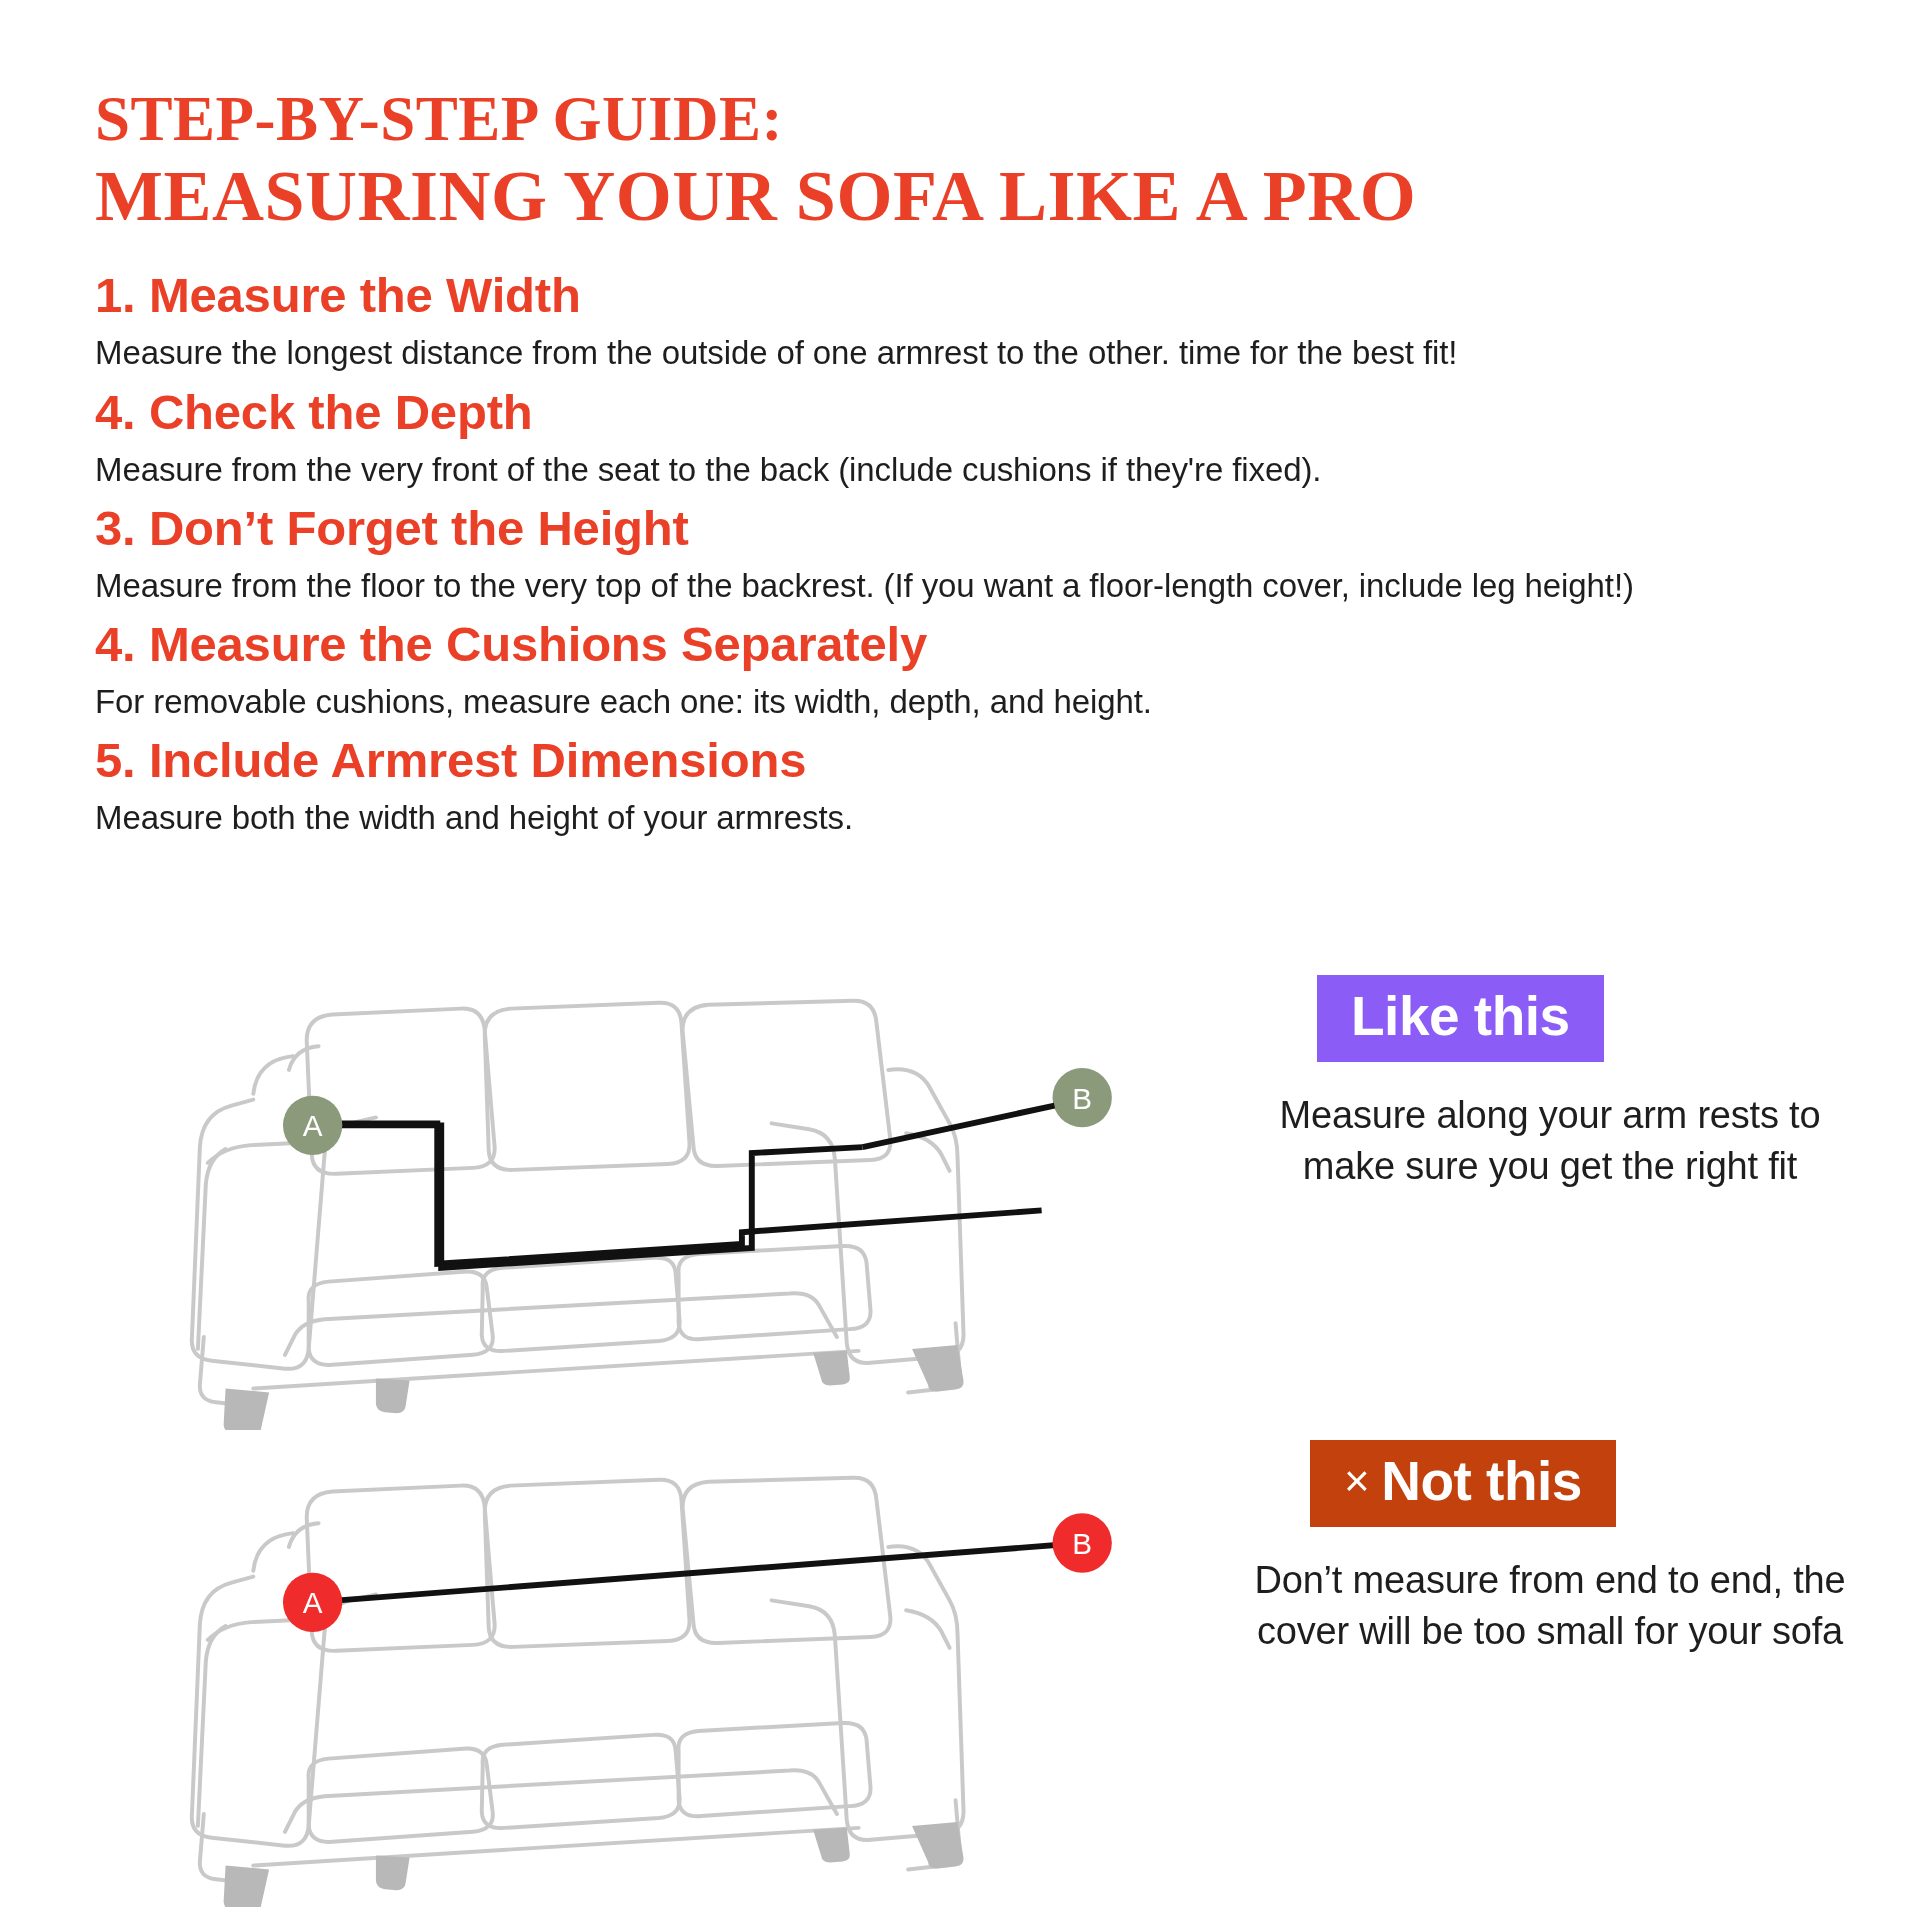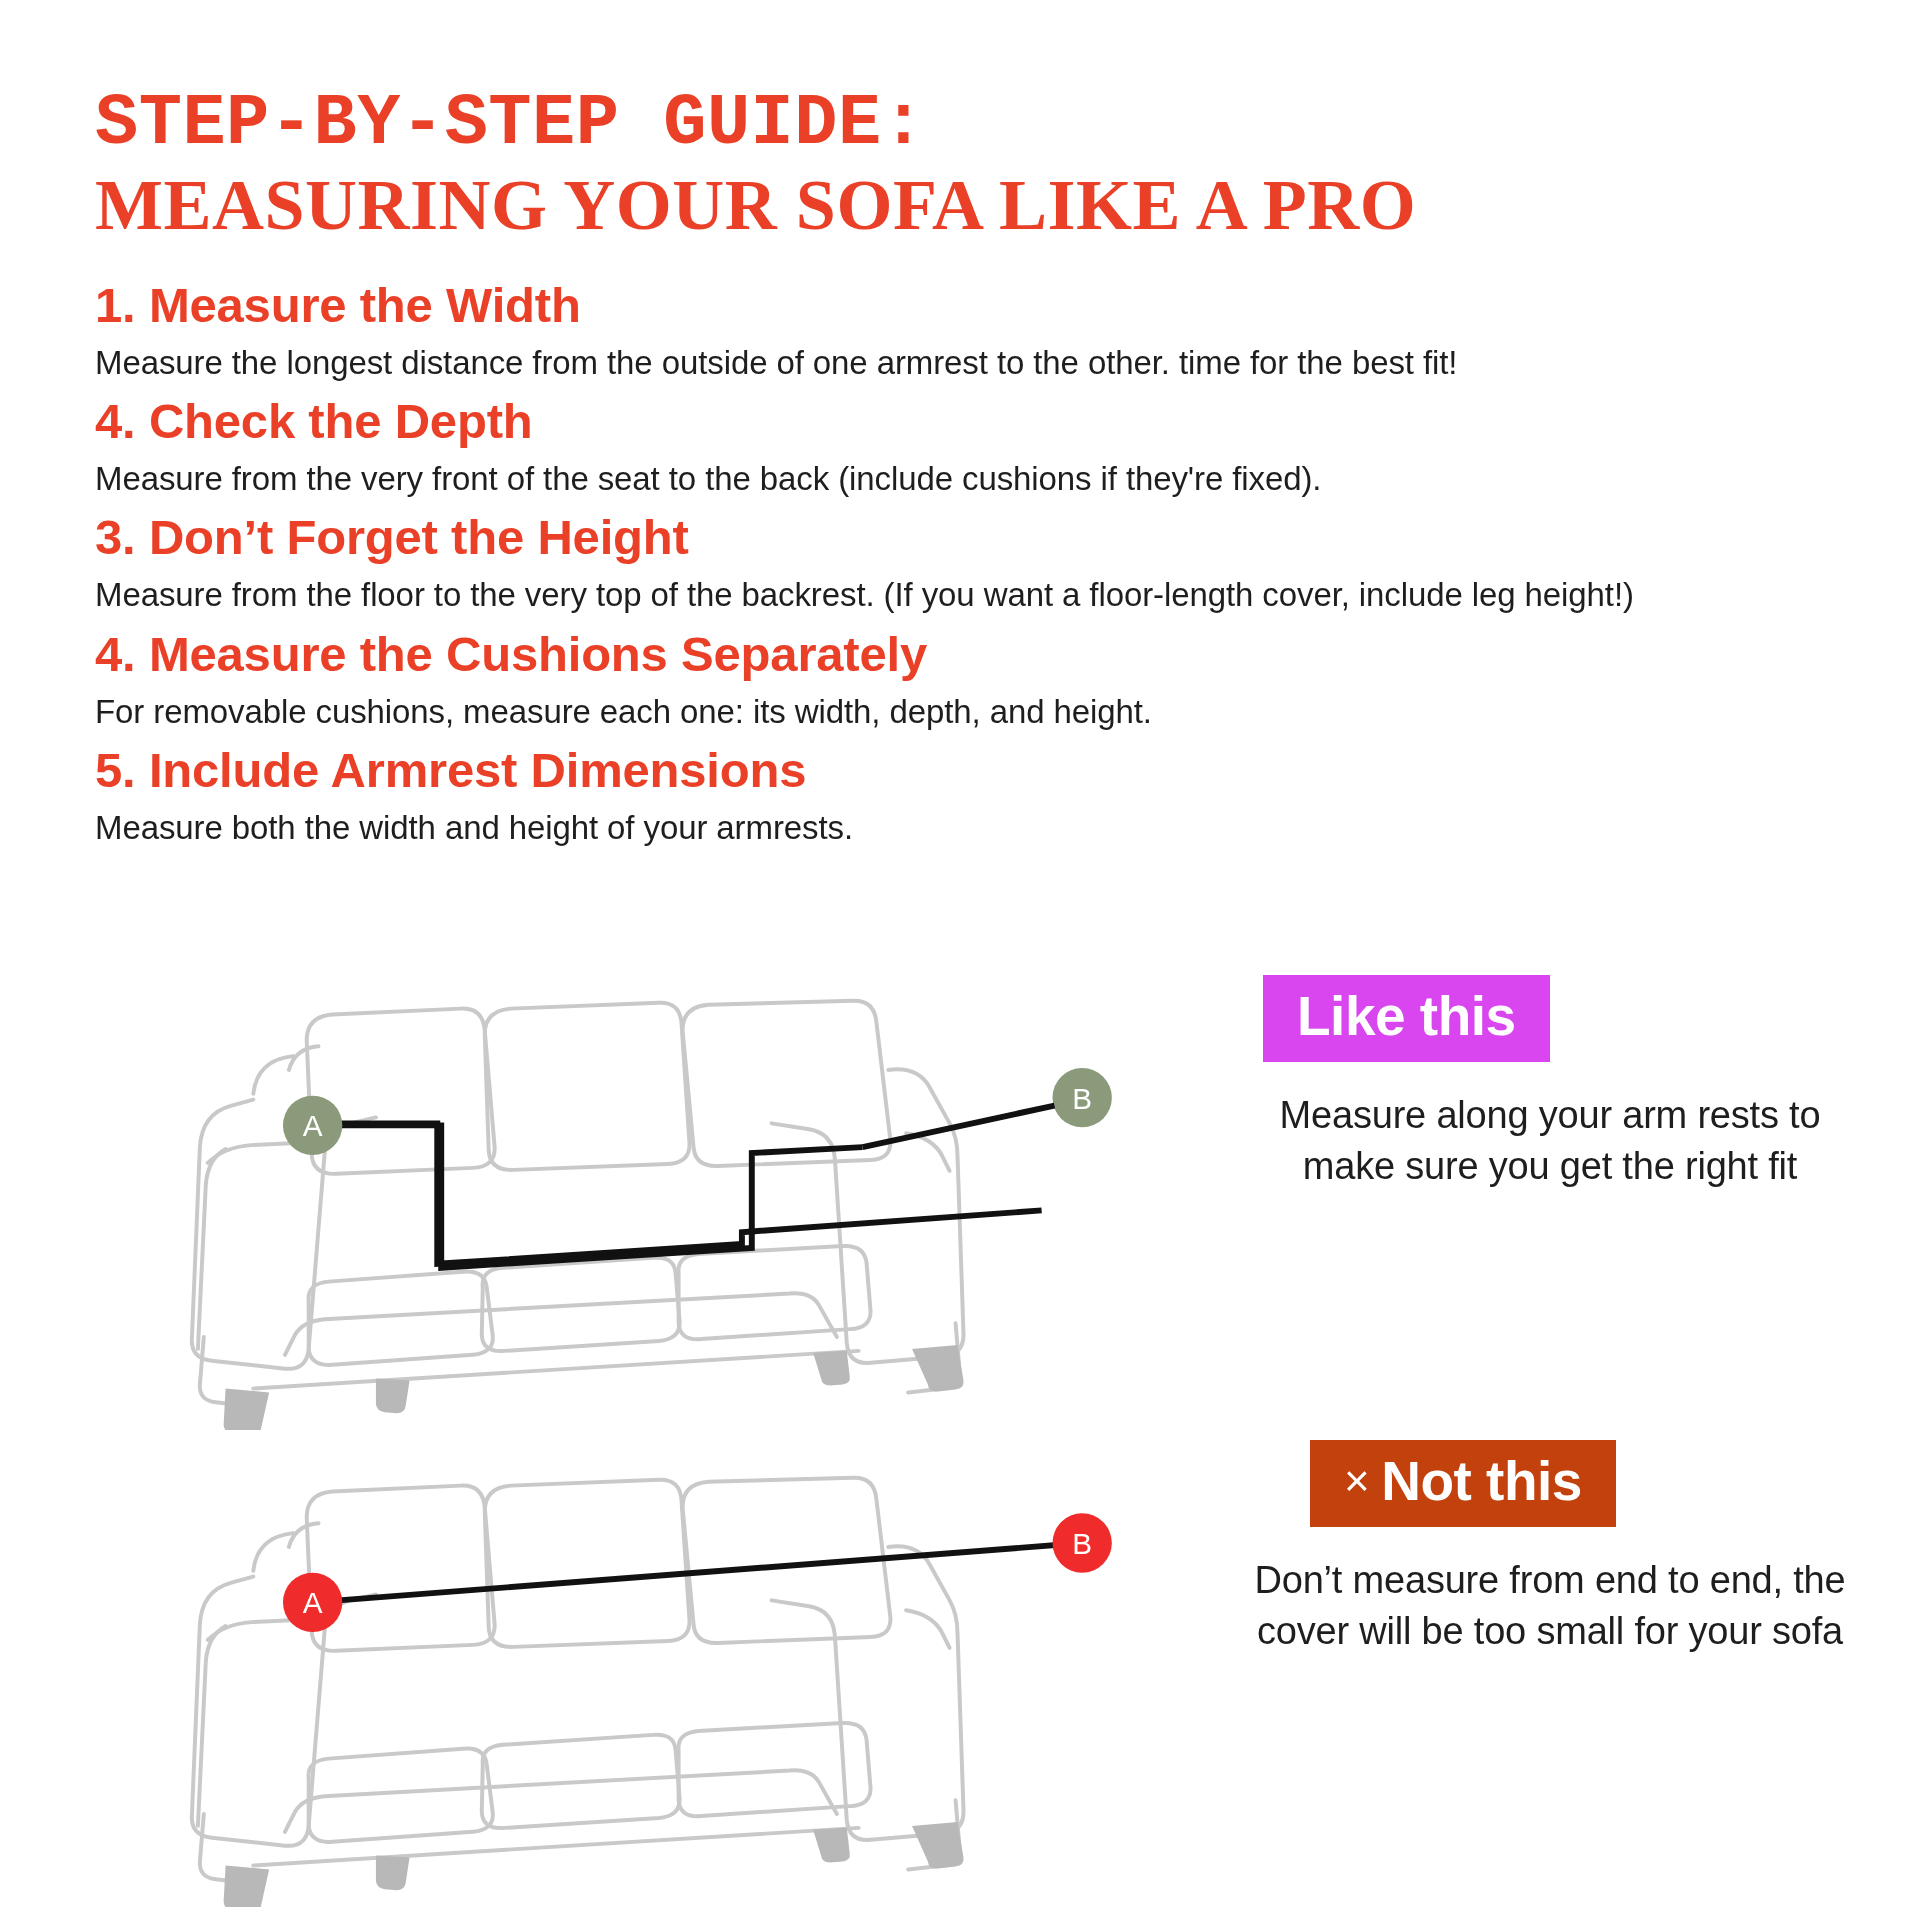--- a/index.html
+++ b/index.html
@@ -27,22 +27,21 @@
   }
   .title-line {
     font-family: "Liberation Serif", serif;
     color: #ea4027;
     font-weight: 700;
     letter-spacing: 0.5px;
     line-height: 1.04;
     text-transform: uppercase;
   }
   .title-line-1 {
-    font-size: 72px;
-    font-family: Liberation Mono, monospace;
+    font-size: 63px;
   }
   .title-line-2 {
     font-size: 72px;
     margin-top: 6px;
   }
 
   
   .steps {
     padding: 34px 95px 0 95px;
   }
@@ -94,22 +93,22 @@
   .badge {
     display: inline-block;
     padding: 14px 34px 18px 34px;
     color: #ffffff;
     font-size: 55px;
     font-weight: 700;
     line-height: 1;
     letter-spacing: -0.5px;
   }
   .badge-like {
-    background: #d946ef;
-    margin-left: 30px;
+    background: #8b5cf6;
+    margin-left: 84px;
   }
   .badge-not {
     background: #c2410c;
     margin-left: 77px;
   }
   .badge-x {
     font-size: 44px;
     font-weight: 400;
     margin-right: 12px;
     position: relative;

